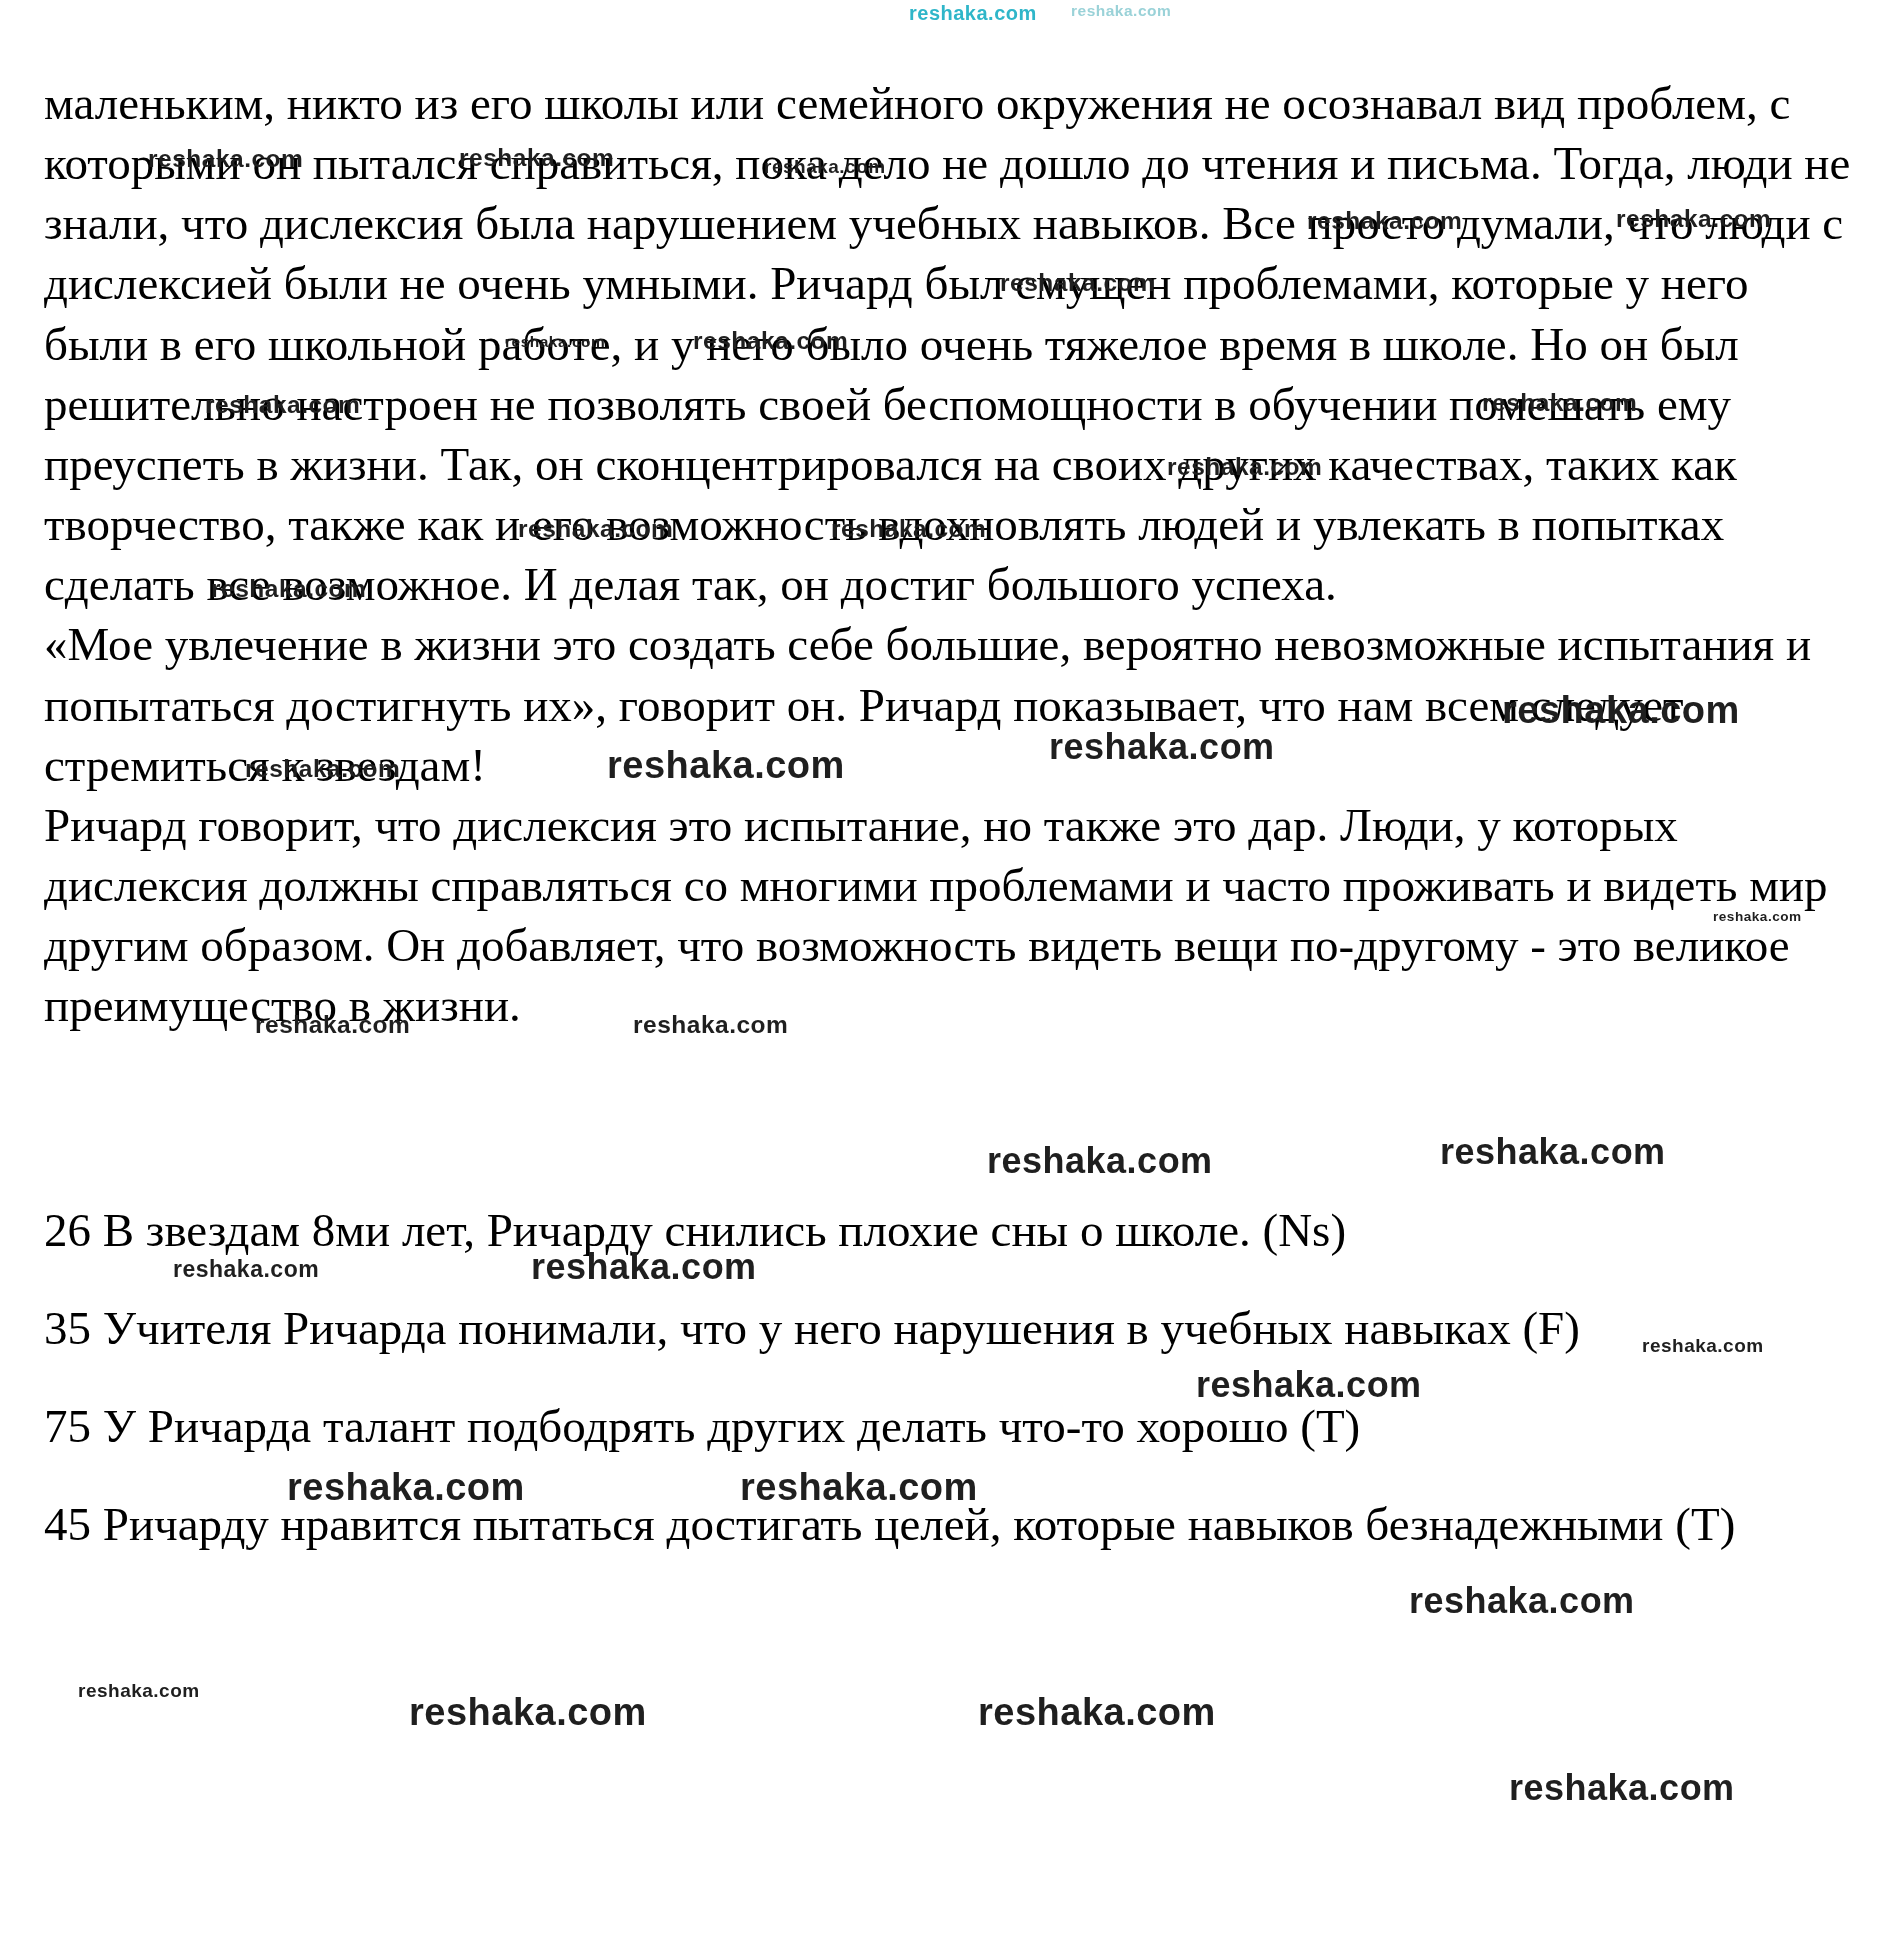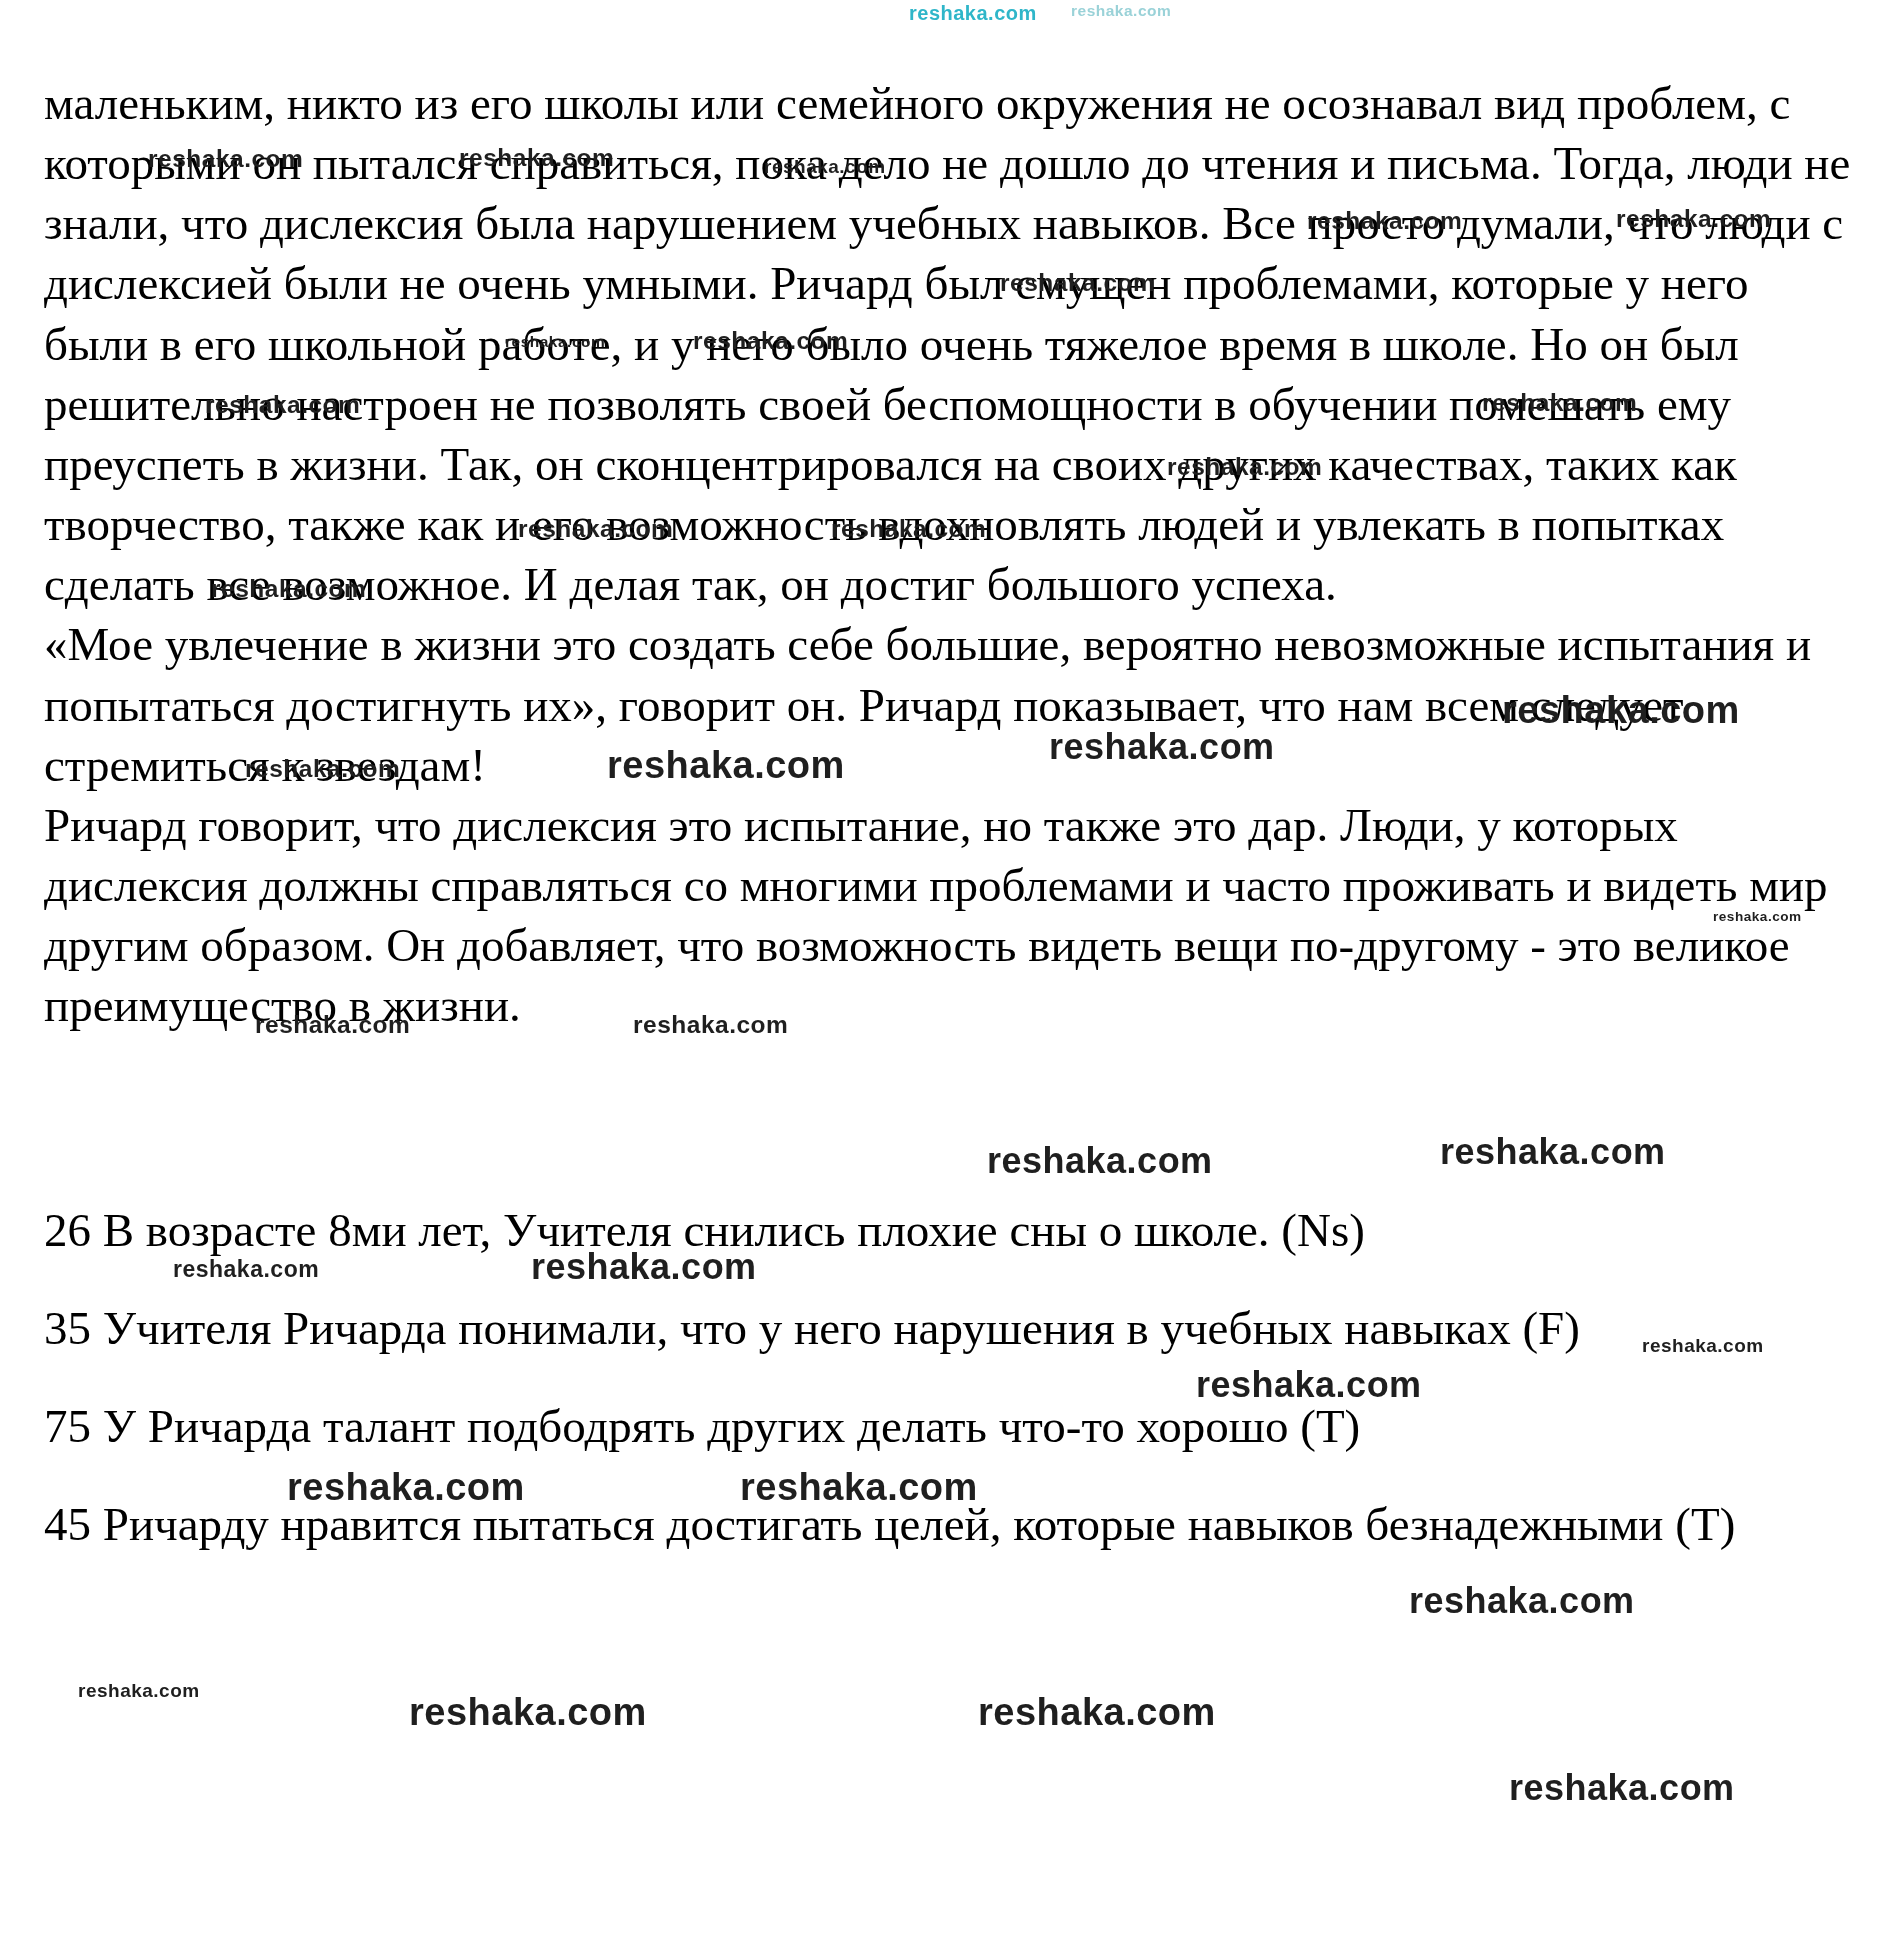--- a/index.html
+++ b/index.html
@@ -93,21 +93,21 @@
 <div class="content">
 
   <p class="para">маленьким, никто из его школы или семейного окружения не осознавал вид проблем, с которыми он пытался справиться, пока дело не дошло до чтения и письма. Тогда, люди не знали, что дислексия была нарушением учебных навыков. Все просто думали, что люди с дислексией были не очень умными. Ричард был смущен проблемами, которые у него были в его школьной работе, и у него было очень тяжелое время в школе. Но он был решительно настроен не позволять своей беспомощности в обучении помешать ему преуспеть в жизни. Так, он сконцентрировался на своих других качествах, таких как творчество, также как и его возможность вдохновлять людей и увлекать в попытках сделать все возможное. И делая так, он достиг большого успеха.</p>
   <p class="para">«Мое увлечение в жизни это создать себе большие, вероятно невозможные испытания и попытаться достигнуть их», говорит он. Ричард показывает, что нам всем следует стремиться к звездам!</p>
   <p class="para">Ричард говорит, что дислексия это испытание, но также это дар. Люди, у которых дислексия должны справляться со многими проблемами и часто проживать и видеть мир другим образом. Он добавляет, что возможность видеть вещи по-другому - это великое преимущество в жизни.</p>
 
   <div class="questions">
 
     <p class="question">
       <span>26</span>
-      <span>В возрасте 8ми лет, Учителя снились плохие сны о школе.</span>
+      <span>В звездам 8ми лет, Ричарду снились плохие сны о школе.</span>
       <span>(Ns)</span>
     </p>
 
     <p class="question">
       <span>35</span>
       <span>Учителя Ричарда понимали, что у него нарушения в учебных навыках</span>
       <span>(F)</span>
     </p>
 
 

